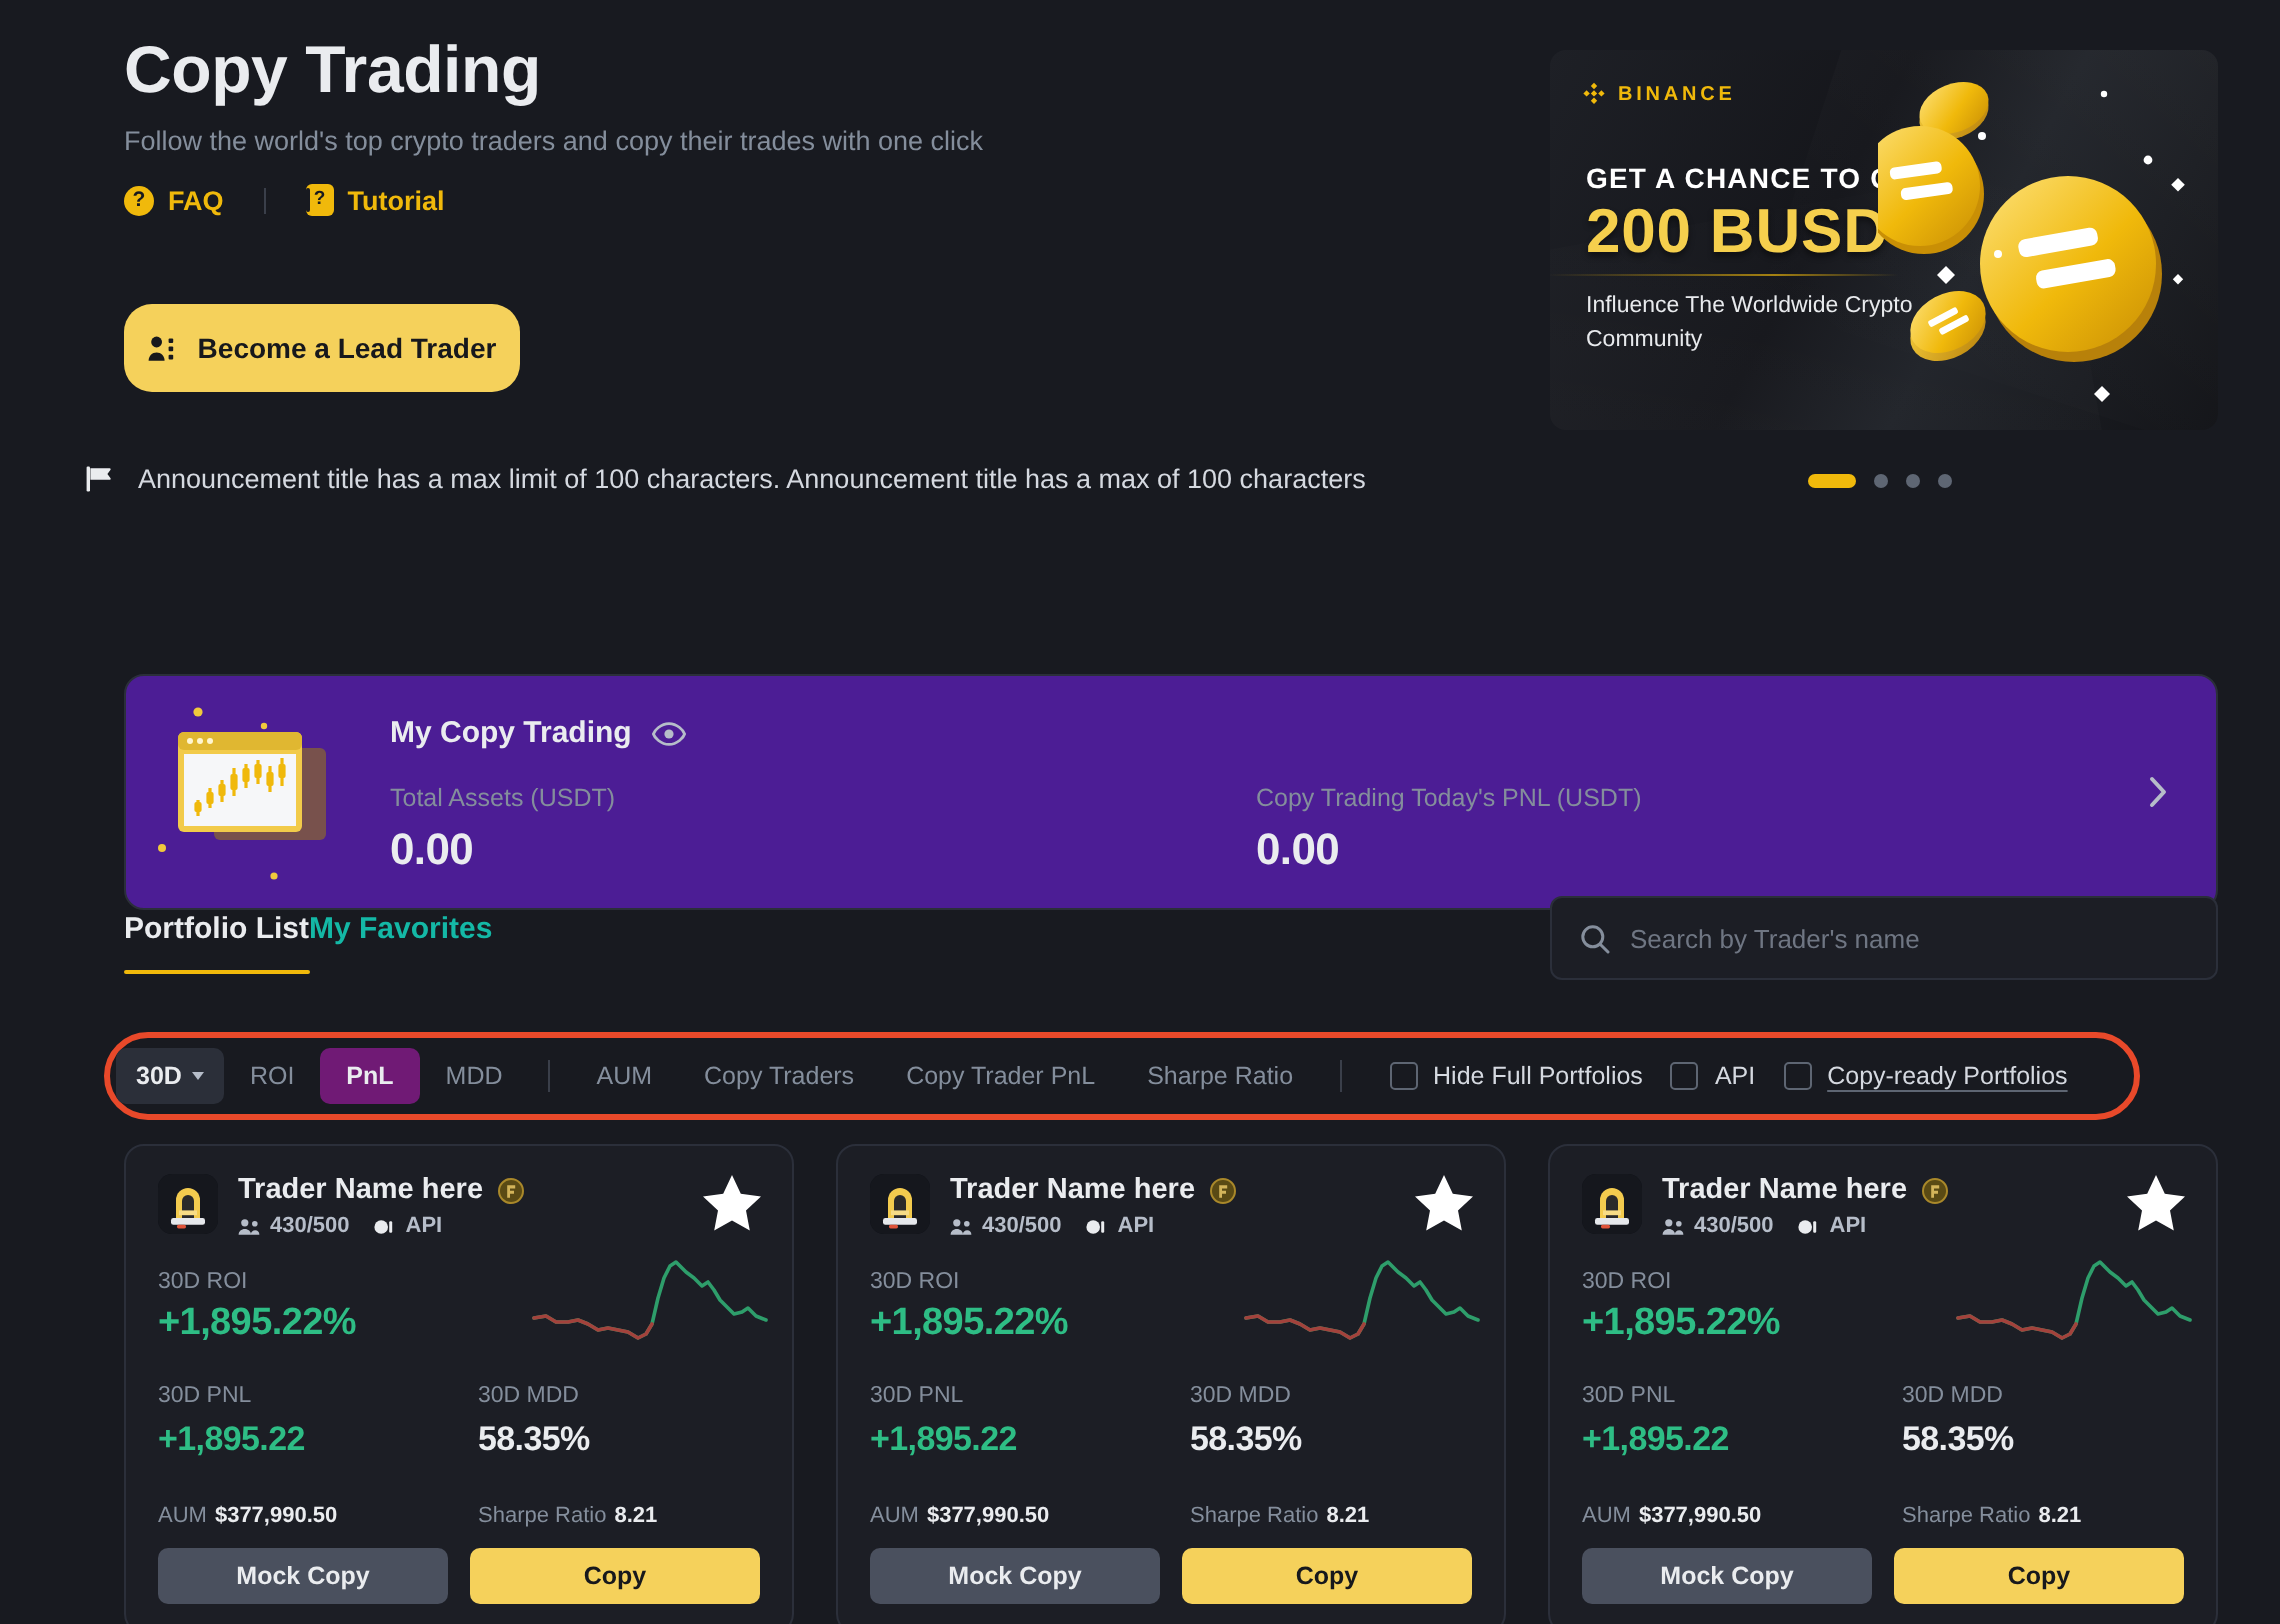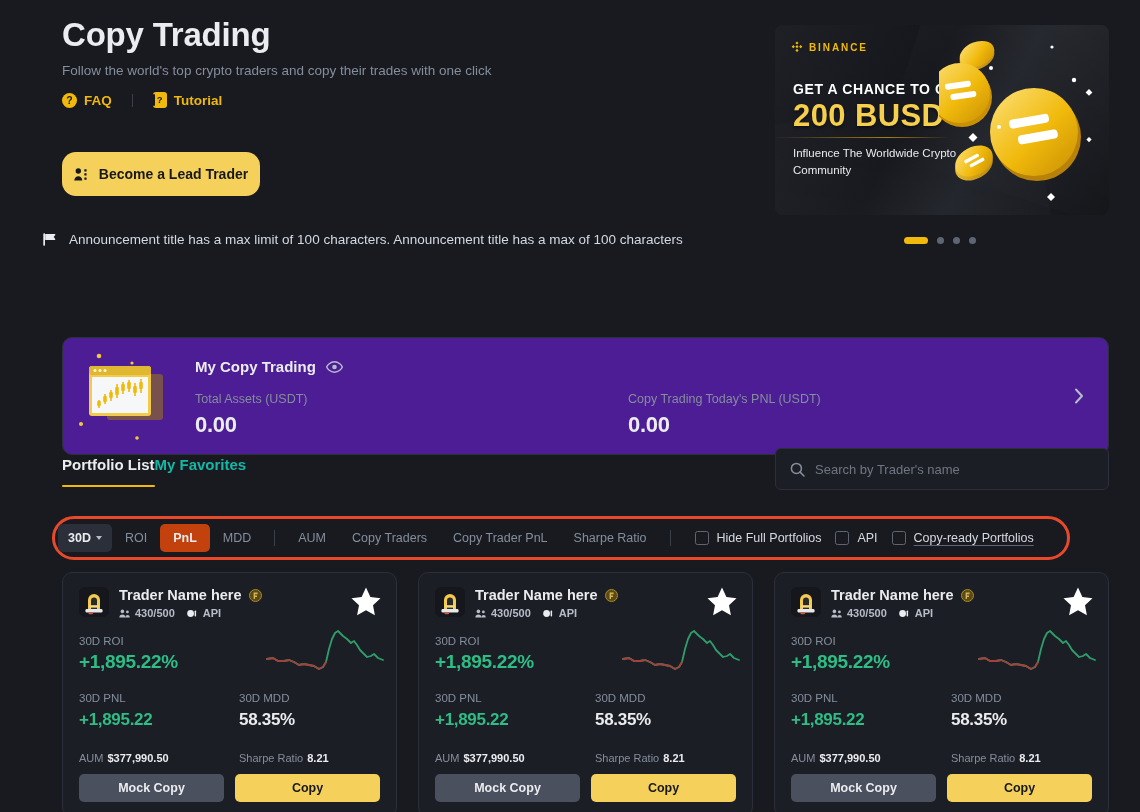--- a/index.html
+++ b/index.html
@@ -161,21 +161,21 @@
     height: 28px; padding: 0 10px; border-radius: 5px;
     display:flex; align-items:center; gap: 5px;
     font-size: 12.5px; font-weight: 600; color:#eaecef; background: #2b2f39;
     cursor:pointer; border:none; font-family:inherit;
   }
   .f-item {
     height: 28px; padding: 0 13px; display:flex; align-items:center;
     font-size: 12.5px; color:#848e9c; cursor:pointer; border-radius:5px;
     background: transparent; border:none; font-family:inherit;
   }
-  .f-item.active { background: #c2410c; color: #eaecef; font-weight: 700; }
+  .f-item.active { background: #701a75; color: #eaecef; font-weight: 700; }
   .f-sep { width:1px; height:16px; background:#3a3f4a; margin: 0 10px; }
   .caret-down {
     width:0; height:0; border-left:3.5px solid transparent; border-right:3.5px solid transparent;
     border-top:4px solid #b6bdc9;
   }
   .f-check {
     display:flex; align-items:flex-end; gap: 8px; cursor:pointer; margin-left: 14px;
   }
   .chk {
     width: 14px; height: 14px; border: 1.5px solid #5e6673; border-radius: 2.5px; background: transparent;

